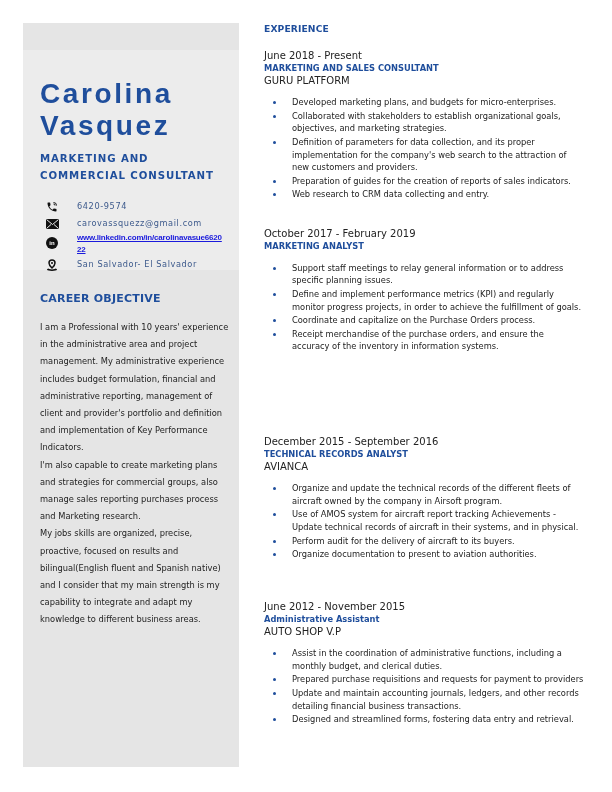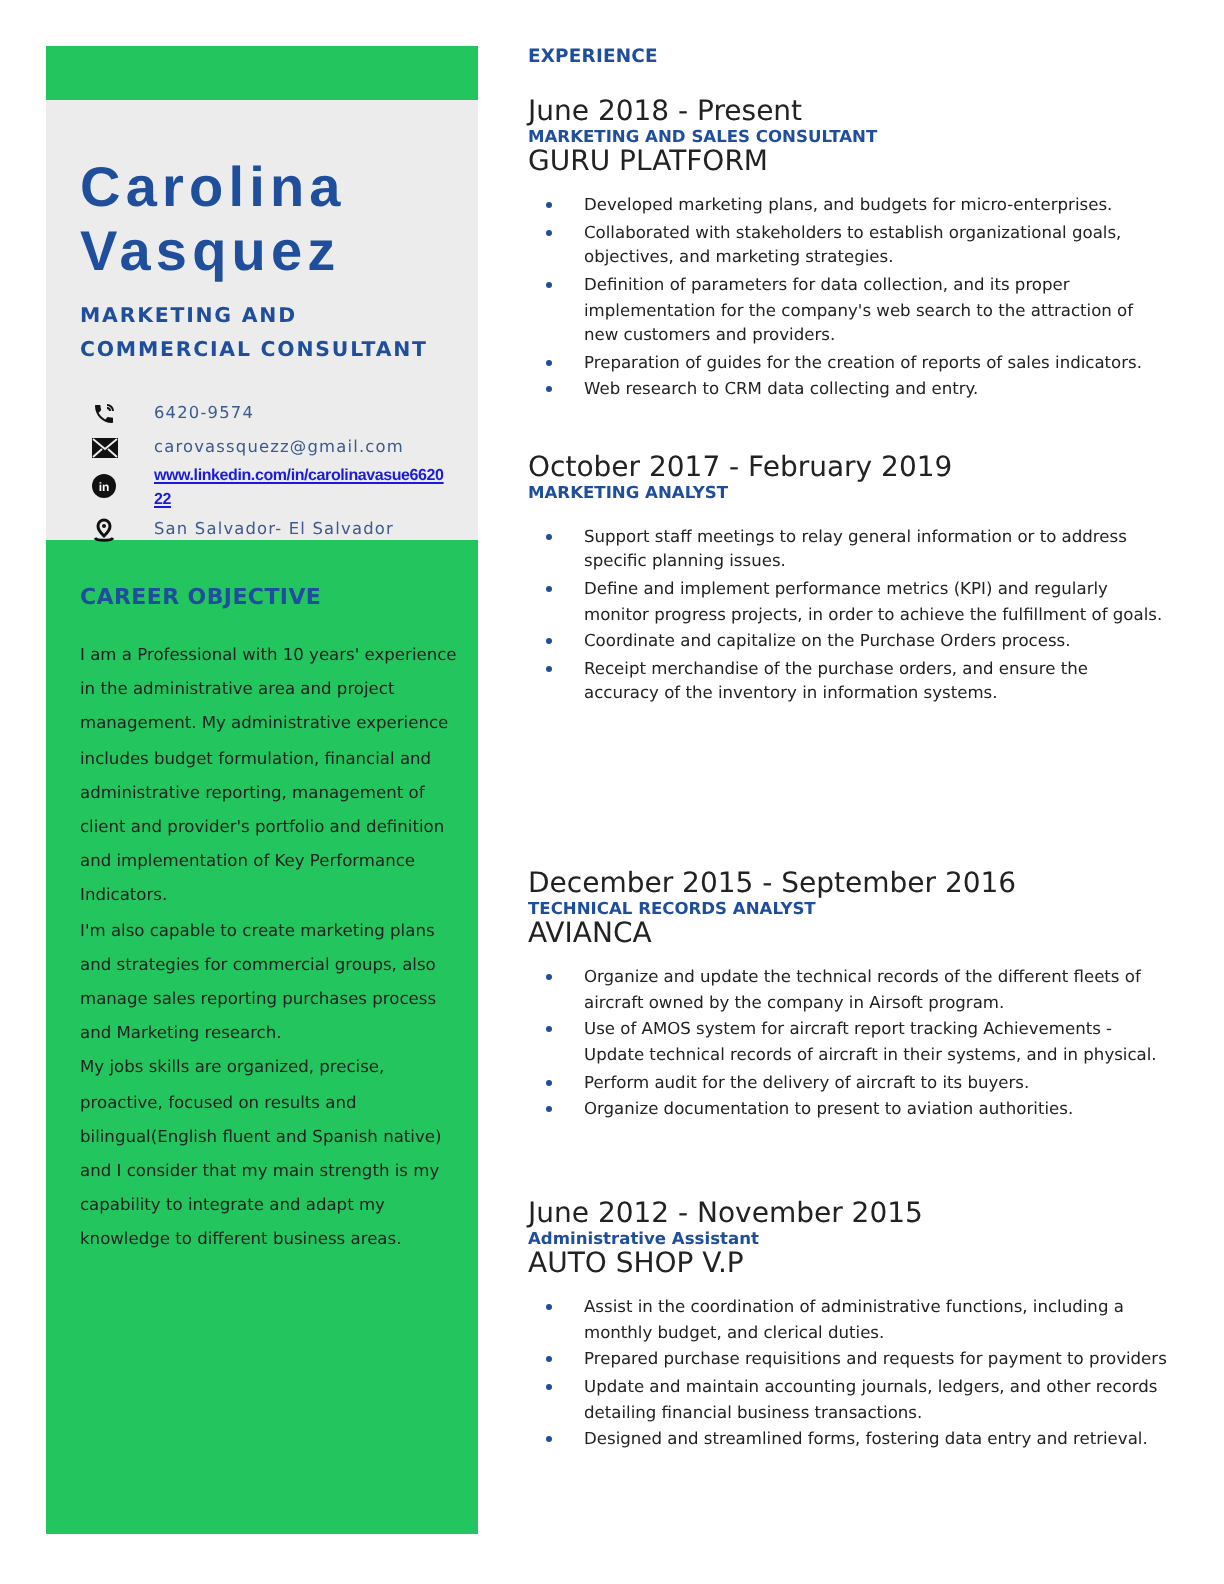--- a/index.html
+++ b/index.html
@@ -1,21 +1,21 @@
 <!DOCTYPE html>
 <html><head>
 <meta charset="utf-8">
 <style>
   html, body { margin: 0; padding: 0; }
   body {
     width: 612px; height: 792px; background: #ffffff; position: relative; overflow: hidden;
     font-family: "DejaVu Sans", sans-serif; color: #222;
   }
   .sidebar {
-    position: absolute; left: 23px; top: 23px; width: 216px; height: 744px; background: #22c55e;
+    position: absolute; left: 23px; top: 23px; width: 216px; height: 744px; background: #e5e5e5;
   }
   .header-block {
     position: absolute; left: 0; top: 27px; width: 216px; height: 220px; background: #ececec;
   }
   .name {
     position: absolute; left: 17px; top: 28px; margin: 0;
     font-family: "Liberation Sans", sans-serif; font-weight: bold; font-size: 28px;
     letter-spacing: 2.6px; line-height: 32px; color: #1f4e9c;
   }
   .name span { display: block; }
@@ -45,21 +45,21 @@
   .career-text {
     position: absolute; left: 17px; top: 296px; width: 195px; font-size: 8.3px; line-height: 17.2px; color: #222;
   }
   .career-text p { margin: 0; }
 
   .main { position: absolute; left: 264px; top: 0; width: 320px; }
   .exp-heading {
     position: absolute; left: 0; top: 23px; margin: 0; font-size: 9.2px; font-weight: bold; color: #1f4e9c; letter-spacing: 0.1px;
   }
   .job { position: absolute; left: 0; width: 320px; }
-  .job-dates, .job-company { font-size: 14px; line-height: 12.4px; color: #222; }
+  .job-dates, .job-company { font-size: 10px; line-height: 12.4px; color: #222; }
   .job-role { font-size: 8.3px; line-height: 12.4px; font-weight: bold; color: #1f4e9c; }
   .job-bullets { list-style: none; margin: 9px 0 0 0; padding: 0; }
   .job-bullets li {
     position: relative; padding-left: 28px; font-size: 8.3px; line-height: 12.6px; color: #222;
     margin-bottom: 1px;
   }
   .bullet-dot {
     position: absolute; left: 9px; top: 5px; width: 3px; height: 3px; border-radius: 50%; background: #1f4e9c;
   }
 </style>

